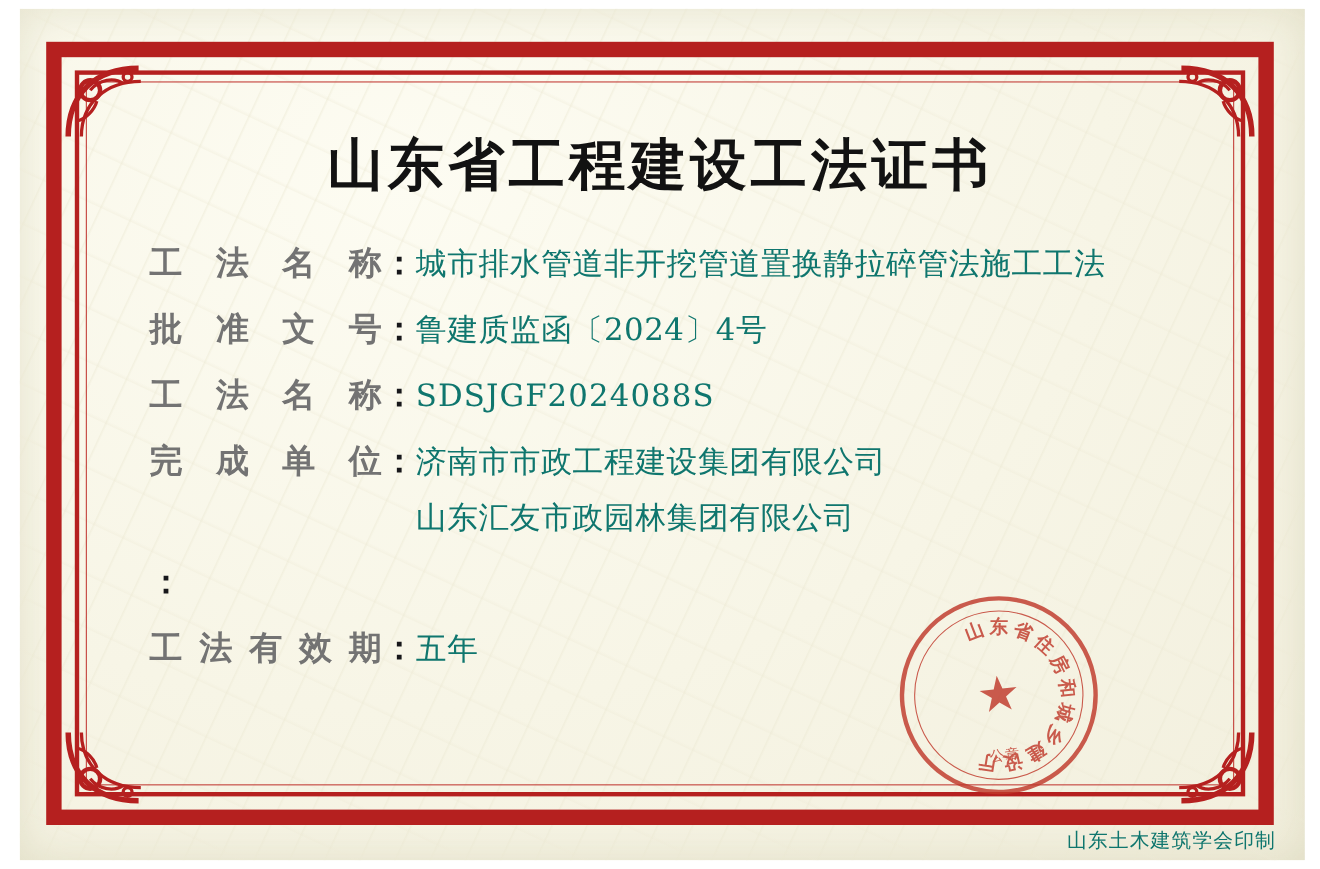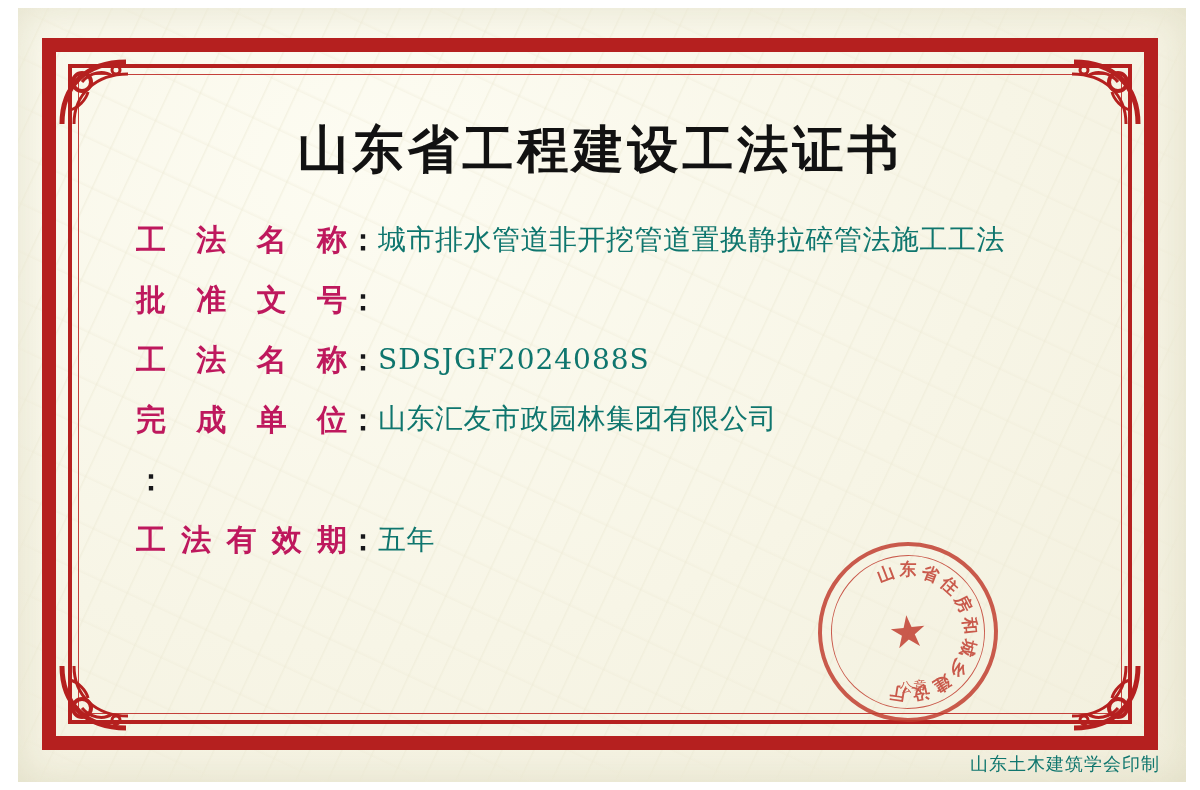--- a/index.html
+++ b/index.html
@@ -118,21 +118,21 @@
     margin-bottom: 8px;
   }
   .field-label {
     width: 212px;
     flex: 0 0 212px;
     text-align: justify;
     text-align-last: justify;
     font-family: "DejaVu Serif", "Liberation Serif", serif;
     font-size: 30px;
     font-weight: 700;
-    color: #be185d;
+    color: #737373;
     letter-spacing: 1px;
     line-height: 52px;
   }
   .field-colon {
     flex: 0 0 22px;
     font-family: "DejaVu Serif", "Liberation Serif", serif;
     font-size: 30px;
     font-weight: 700;
     color: #17171a;
     line-height: 52px;
@@ -295,32 +295,34 @@
 
       <div class="field-row">
         <div class="field-label">工法名称</div>
         <div class="field-colon">：</div>
         <div class="field-value">城市排水管道非开挖管道置换静拉碎管法施工工法</div>
       </div>
 
       <div class="field-row">
         <div class="field-label">批准文号</div>
         <div class="field-colon">：</div>
+        <div class="field-value">鲁建质监函〔2024〕4号</div>
       </div>
 
       <div class="field-row">
         <div class="field-label">工法名称</div>
         <div class="field-colon">：</div>
         <div class="field-value mono">SDSJGF2024088S</div>
       </div>
 
       <div class="field-row">
         <div class="field-label">完成单位</div>
         <div class="field-colon">：</div>
         <div style="flex:1 1 auto;">
+          <div class="field-value">济南市市政工程建设集团有限公司</div>
           <div class="field-value second-line">山东汇友市政园林集团有限公司</div>
         </div>
       </div>
 
       <div class="field-row">
         <div class="field-colon">：</div>
       </div>
 
       <div class="field-row">
         <div class="field-label">工法有效期</div>

